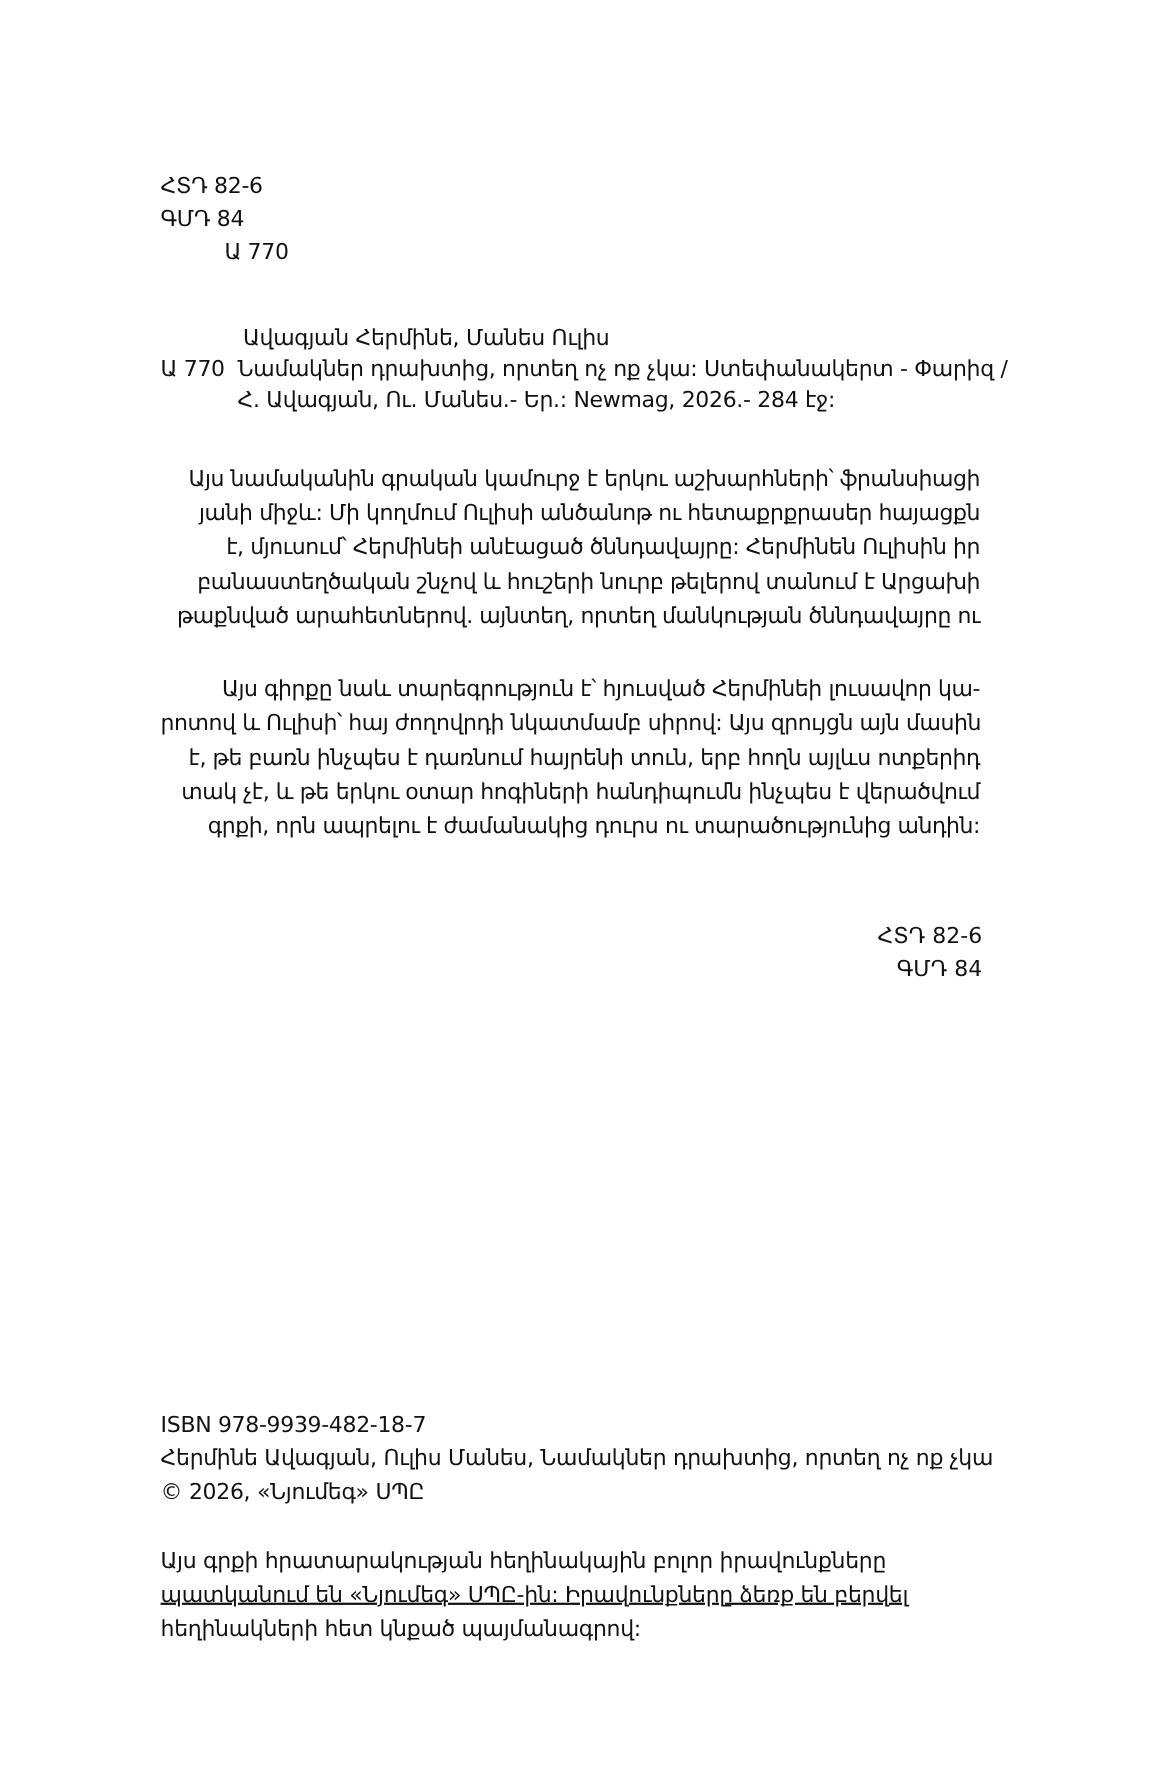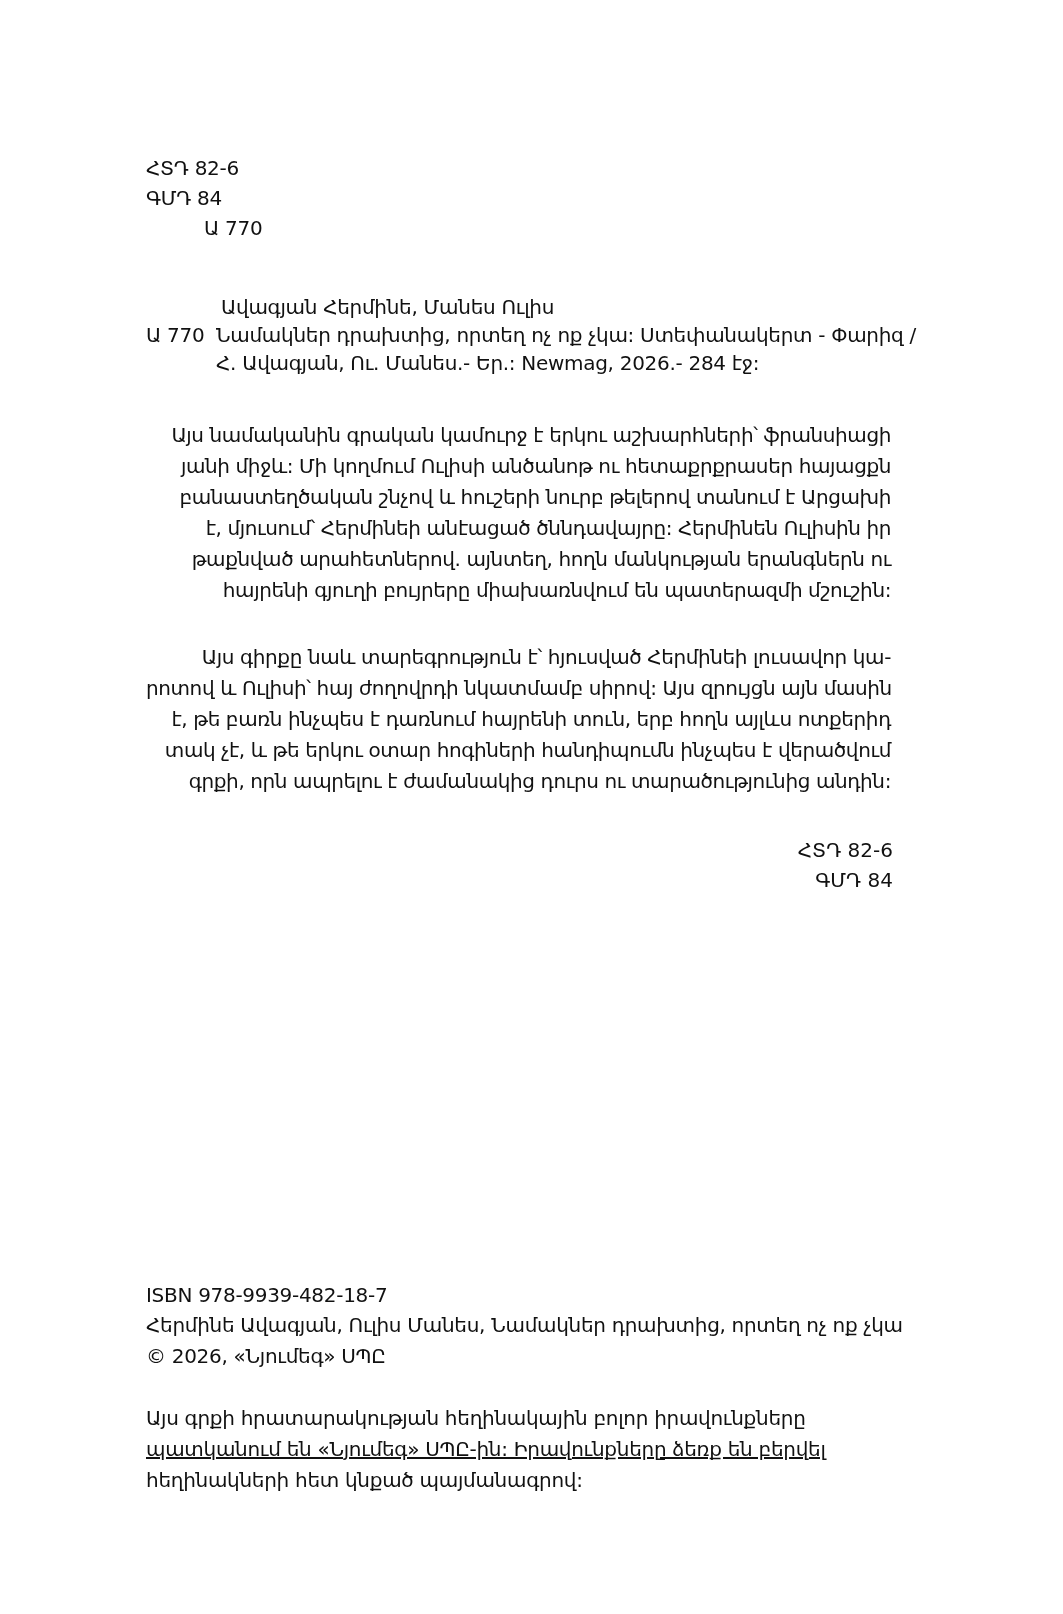--- a/index.html
+++ b/index.html
@@ -28,24 +28,23 @@
 <div>
   <div class="line" style="left:221px; top:297px;">Ավագյան Հերմինե, Մանես Ուլիս</div>
   <div class="line" style="left:146px; top:325px;">Ա 770</div>
   <div class="line" style="left:216px; top:325px;">Նամակներ դրախտից, որտեղ ոչ ոք չկա: Ստեփանակերտ - Փարիզ /</div>
   <div class="line" style="left:216px; top:353px;text-align:right;">Հ. Ավագյան, Ու. Մանես.- Եր.: Newmag, 2026.- 284 էջ:</div>
 </div>
 
 <div class="para" style="top:420px;">
   <span class="pl">Այս նամականին գրական կամուրջ է երկու աշխարհների՝ ֆրանսիացի</span>
   <span class="pl">յանի միջև: Մի կողմում Ուլիսի անծանոթ ու հետաքրքրասեր հայացքն</span>
+  <span class="pl">է, մյուսում՝ Հերմինեի անէացած ծննդավայրը: Հերմինեն Ուլիսին իր</span>
   <span class="pl">բանաստեղծական շնչով և հուշերի նուրբ թելերով տանում է Արցախի</span>
-  <span class="pl">է, մյուսում՝ Հերմինեի անէացած ծննդավայրը: Հերմինեն Ուլիսին իր</span>
-  <span class="pl">թաքնված արահետներով. այնտեղ, հողն մանկության երանգներն ու</span>
-  <span class="pl">հայրենի գյուղի բույրերը միախառնվում են պատերազմի մշուշին:</span>
+  <span class="pl">թաքնված արահետներով. այնտեղ, որտեղ մանկության ծննդավայրը ու</span>
   <span class="pl indent">Այս գիրքը նաև տարեգրություն է՝ հյուսված Հերմինեի լուսավոր կա-</span>
   <span class="pl">րոտով և Ուլիսի՝ հայ ժողովրդի նկատմամբ սիրով: Այս զրույցն այն մասին</span>
   <span class="pl">է, թե բառն ինչպես է դառնում հայրենի տուն, երբ հողն այլևս ոտքերիդ</span>
   <span class="pl">տակ չէ, և թե երկու օտար հոգիների հանդիպումն ինչպես է վերածվում</span>
   <span class="pl">գրքի, որն ապրելու է ժամանակից դուրս ու տարածությունից անդին:</span>
 </div>
 
 <div class="right-codes" style="top:835px;">
   <span class="rl">ՀՏԴ 82-6</span>
   <span class="rl">ԳՄԴ 84</span>

